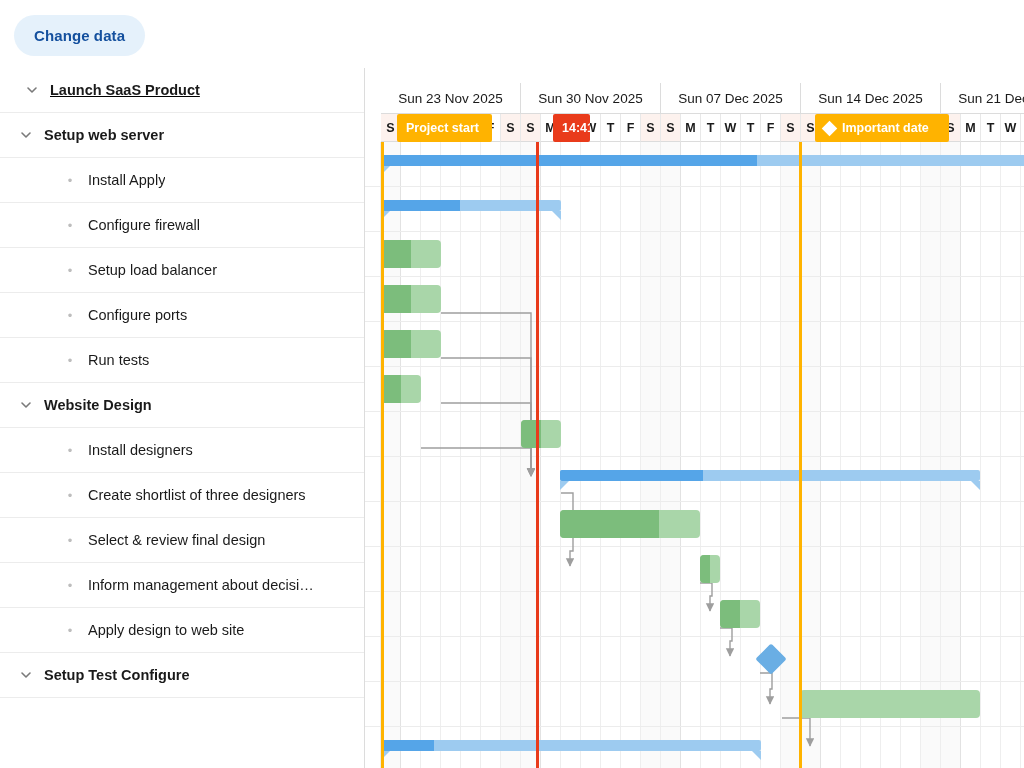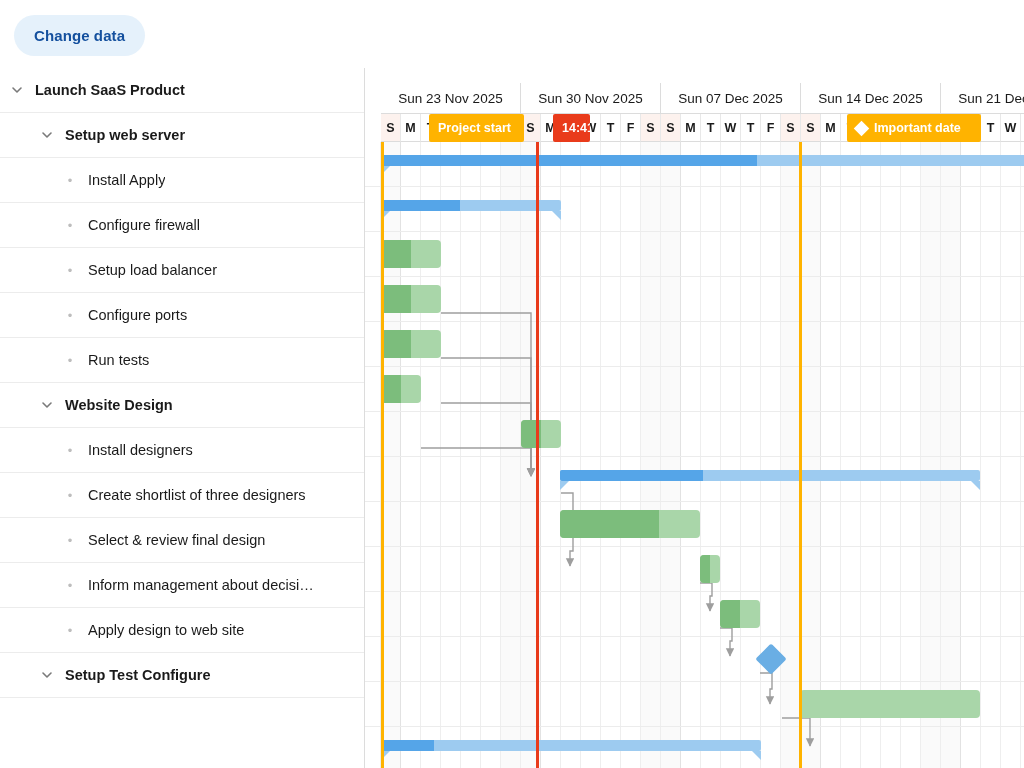--- a/index.html
+++ b/index.html
@@ -34,22 +34,22 @@
   .side-head { height:59px; display:flex; align-items:center; padding-left:14px;
                border-bottom:1px solid #e3e3e3; background:#fff;}
   .side-head-label { font-size:14px; color:#222; font-weight:400; }
   .side-row { height:45px; display:flex; align-items:center;
               border-bottom:1px solid #ececec; background:#fff; }
   .side-row .chev { width:16px; height:16px; margin-right:10px; flex:0 0 16px; }
   .side-row .dot { width:16px; margin-right:10px; flex:0 0 16px; text-align:center;
                    color:#bdbdbd; font-size:13px; line-height:1; }
   .side-row .tname { font-size:14.5px; color:#1a1a1a; white-space:nowrap;
                      overflow:hidden; text-overflow:ellipsis; }
-  .lvl0 { padding-left:9px; } .lvl0 .tname { font-weight:700; }
-  .lvl1 { padding-left:39px;text-align:center; } .lvl1 .tname { font-weight:700; }
+  .lvl0 { padding-left:24px;text-decoration:underline; } .lvl0 .tname { font-weight:700; }
+  .lvl1 { padding-left:18px;text-align:center; } .lvl1 .tname { font-weight:700; }
   .lvl2 { padding-left:62px; } .lvl2 .tname { font-weight:400; }
 
   
   .timeline { position:absolute; left:365px; top:15px; width:659px; height:700px;
               overflow:hidden; background:#fff; }
   .tl-head { position:absolute; left:0; top:0; width:2000px; height:59px; z-index:4; background:#fff;}
   .wk-row { position:absolute; left:0; top:0; height:31px; }
   .wk-cell { position:absolute; top:0; height:31px; display:flex; align-items:center;
              justify-content:center; font-size:13.5px; color:#1a1a1a;
              border-right:1px solid #dcdcdc; border-bottom:1px solid #dcdcdc;
@@ -58,21 +58,21 @@
   .day-cell { position:absolute; top:0; height:28px; display:flex; align-items:center;
               justify-content:center; font-size:12.5px; font-weight:700; color:#1a1a1a;
               border-right:1px solid #e8e8e8; border-bottom:1px solid #dcdcdc;
               background:#fff; }
   .day-cell.we { background:#fdf2ee; }
 
   
   .hmark { position:absolute; top:31px; height:28px; display:flex; align-items:center;
            border-radius:2px; color:#fff; font-size:12.5px; font-weight:700;
            padding:0 9px; white-space:nowrap; overflow:hidden; z-index:6; }
-  .hmark.amber { background:#ffb300;margin-left:32px; }
+  .hmark.amber { background:#ffb300; }
   .hmark.red   { background:#e93b1b; }
   .hmark .dia { width:11px; height:11px; background:#fff; transform:rotate(45deg);
                 margin-right:7px; flex:0 0 11px; }
 
   
   .tl-body { position:absolute; left:0; top:59px; width:2000px; height:641px; }
   .col { position:absolute; top:0; height:641px; border-right:1px solid #eeeeee; }
   .col.we { background:#fafafa; }
   .col.wkstart { border-right:1px solid #e2e2e2; }
   .rowline { position:absolute; left:0; width:2000px; height:45px;

